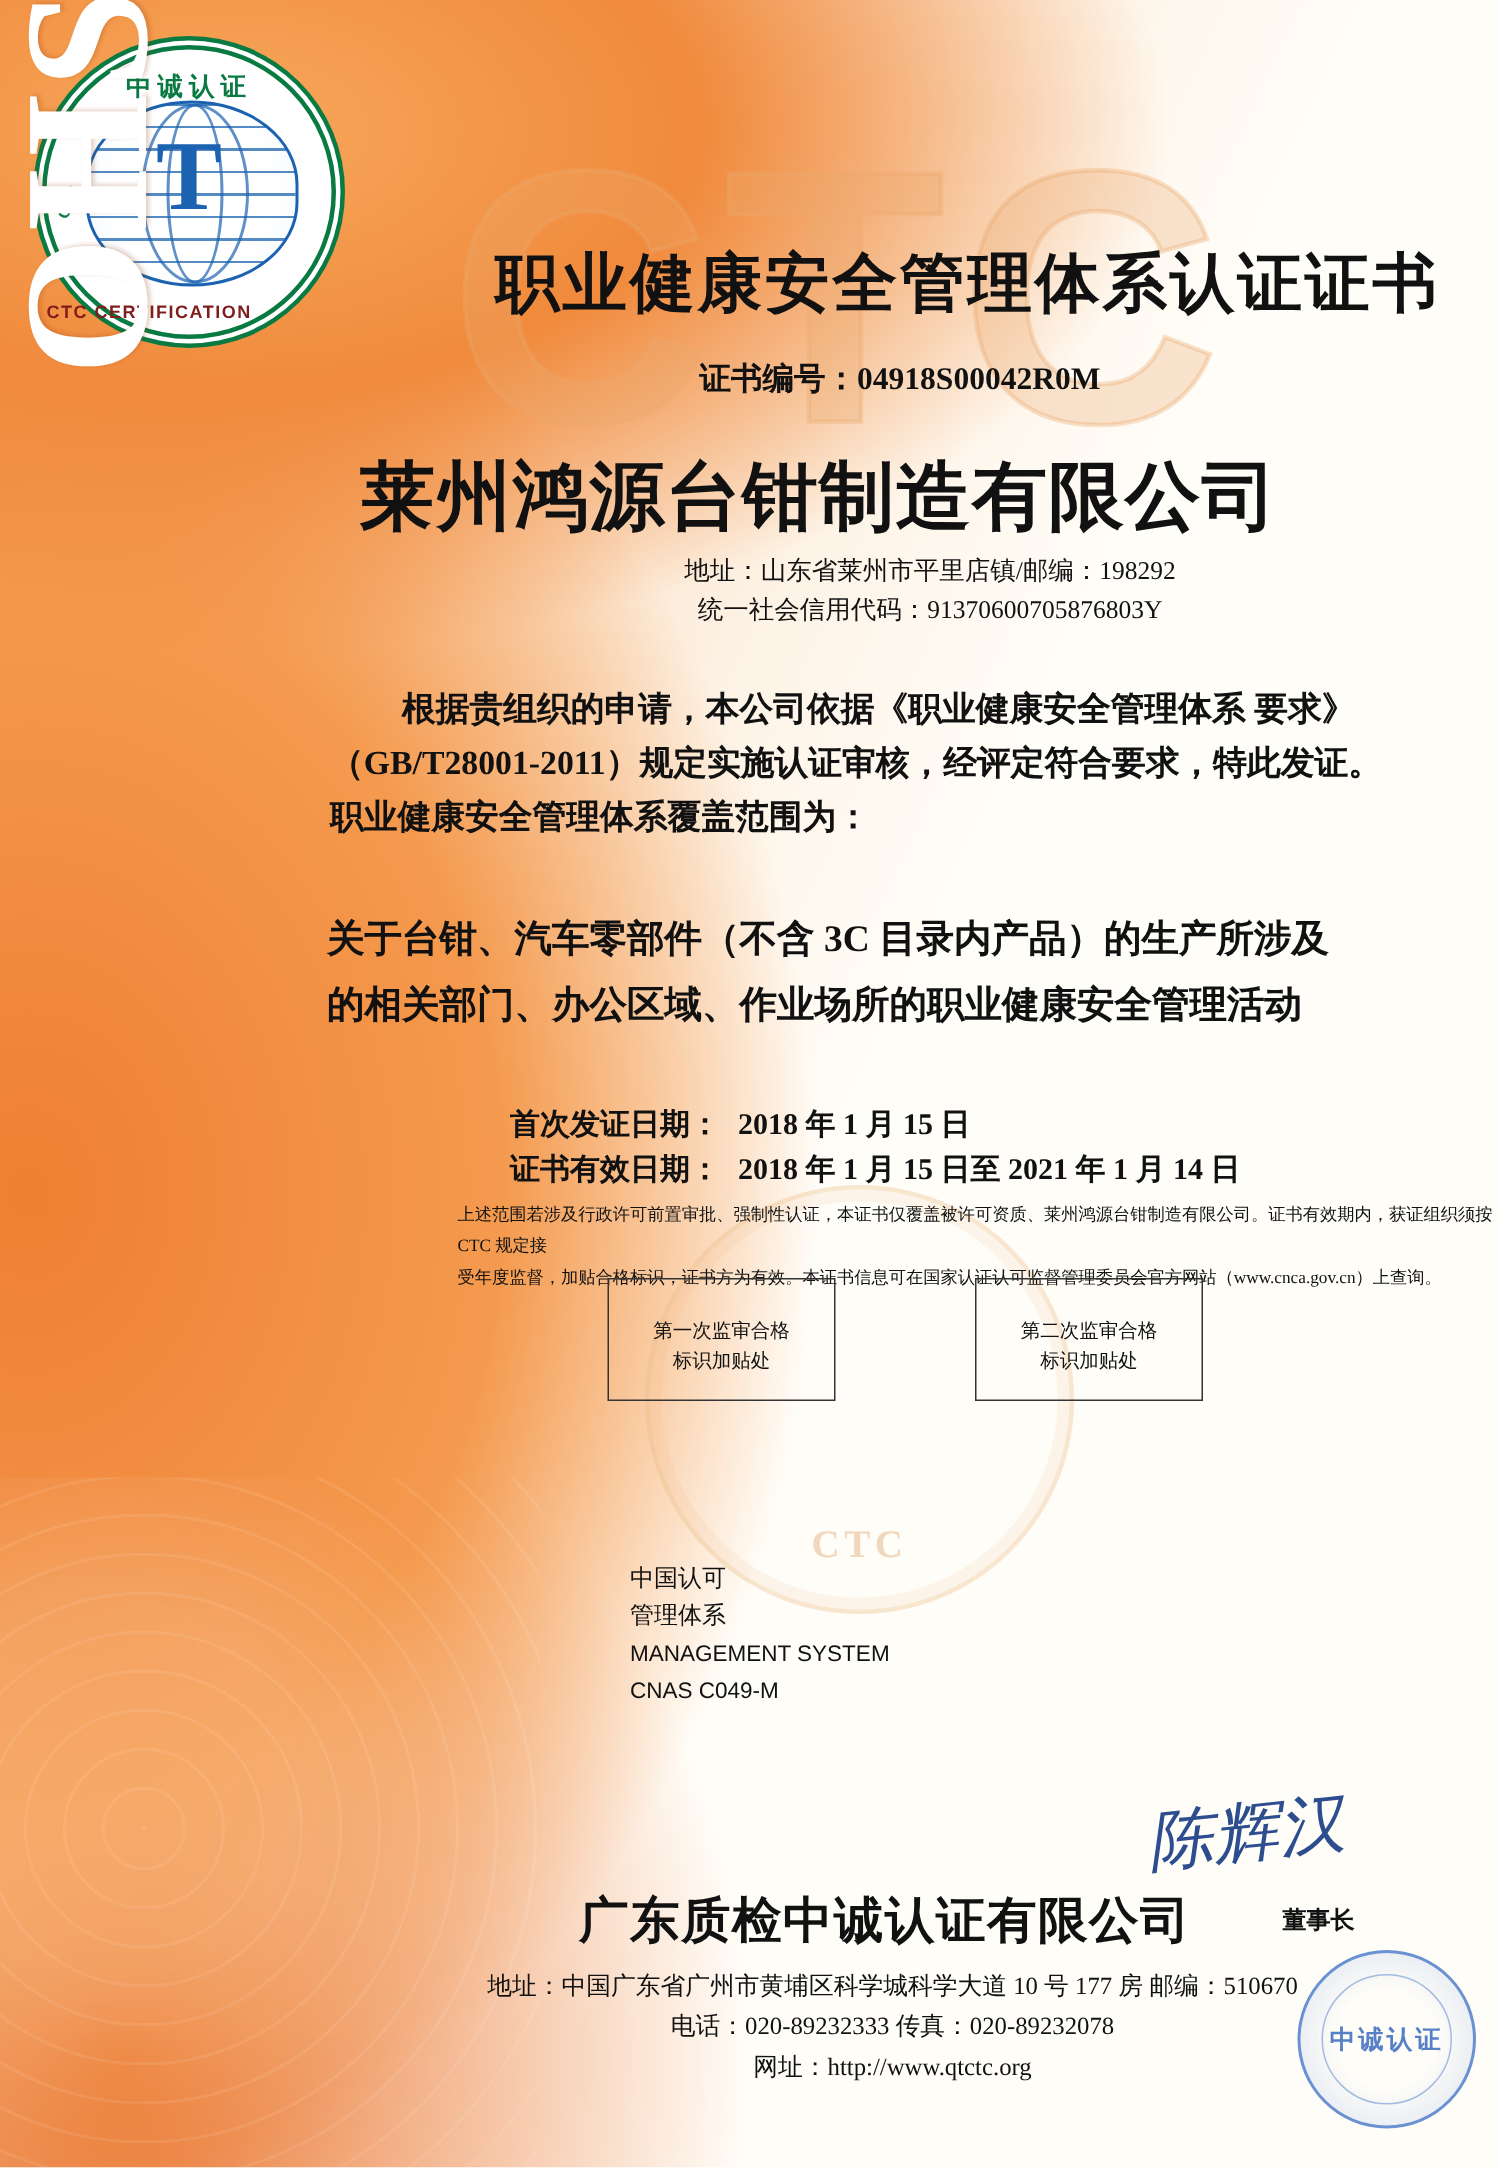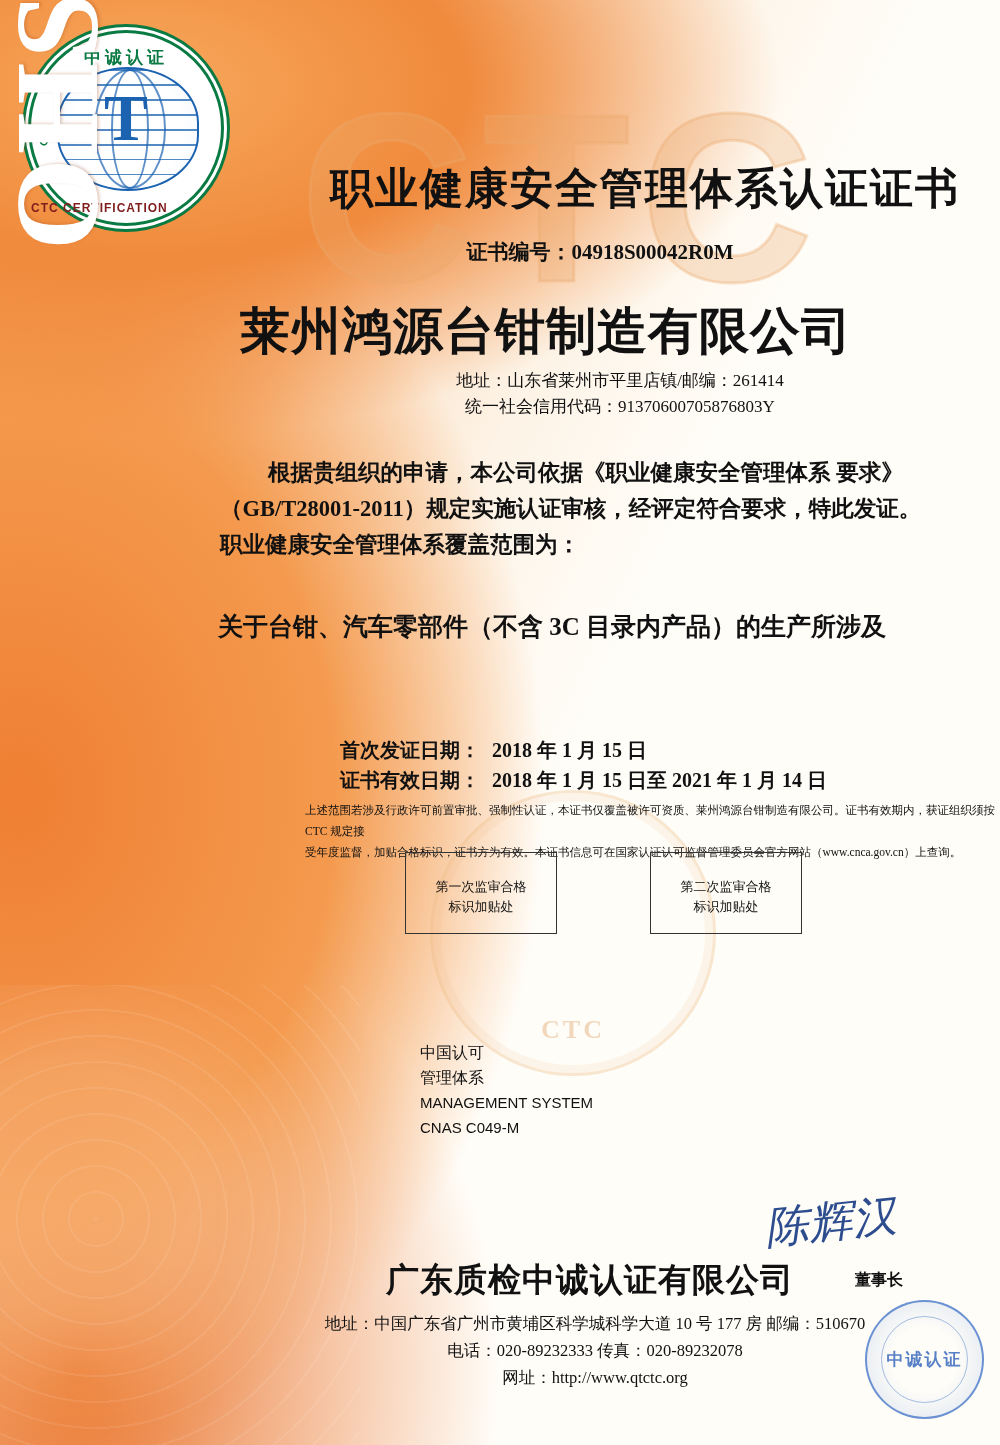--- a/index.html
+++ b/index.html
@@ -216,32 +216,33 @@
 
   <div class="ohsas">OHSAS18001</div>
 
   <div class="body">
 
     <div class="title">职业健康安全管理体系认证证书</div>
     <div class="certno">证书编号：04918S00042R0M</div>
     <div class="company">莱州鸿源台钳制造有限公司</div>
 
     <div class="addr">
-      <div>地址：山东省莱州市平里店镇/邮编：261414</div>
+      <div>地址：山东省莱州市平里店镇/邮编：198292</div>
       <div>统一社会信用代码：91370600705876803Y</div>
     </div>
 
     <div class="para">
       <div class="l1">根据贵组织的申请，本公司依据《职业健康安全管理体系 要求》</div>
       <div>（GB/T28001-2011）规定实施认证审核，经评定符合要求，特此发证。</div>
       <div>职业健康安全管理体系覆盖范围为：</div>
     </div>
 
     <div class="scope">
       <div>关于台钳、汽车零部件（不含 3C 目录内产品）的生产所涉及</div>
+      <div>的相关部门、办公区域、作业场所的职业健康安全管理活动</div>
     </div>
 
     <div class="dates">
       <div>
         <span class="lbl">首次发证日期：</span><span>2018 年 1 月 15 日</span>
       </div>
       <div>
         <span class="lbl">证书有效日期：</span><span>2018 年 1 月 15 日至 2021 年 1 月 14 日</span>
       </div>
     </div>

